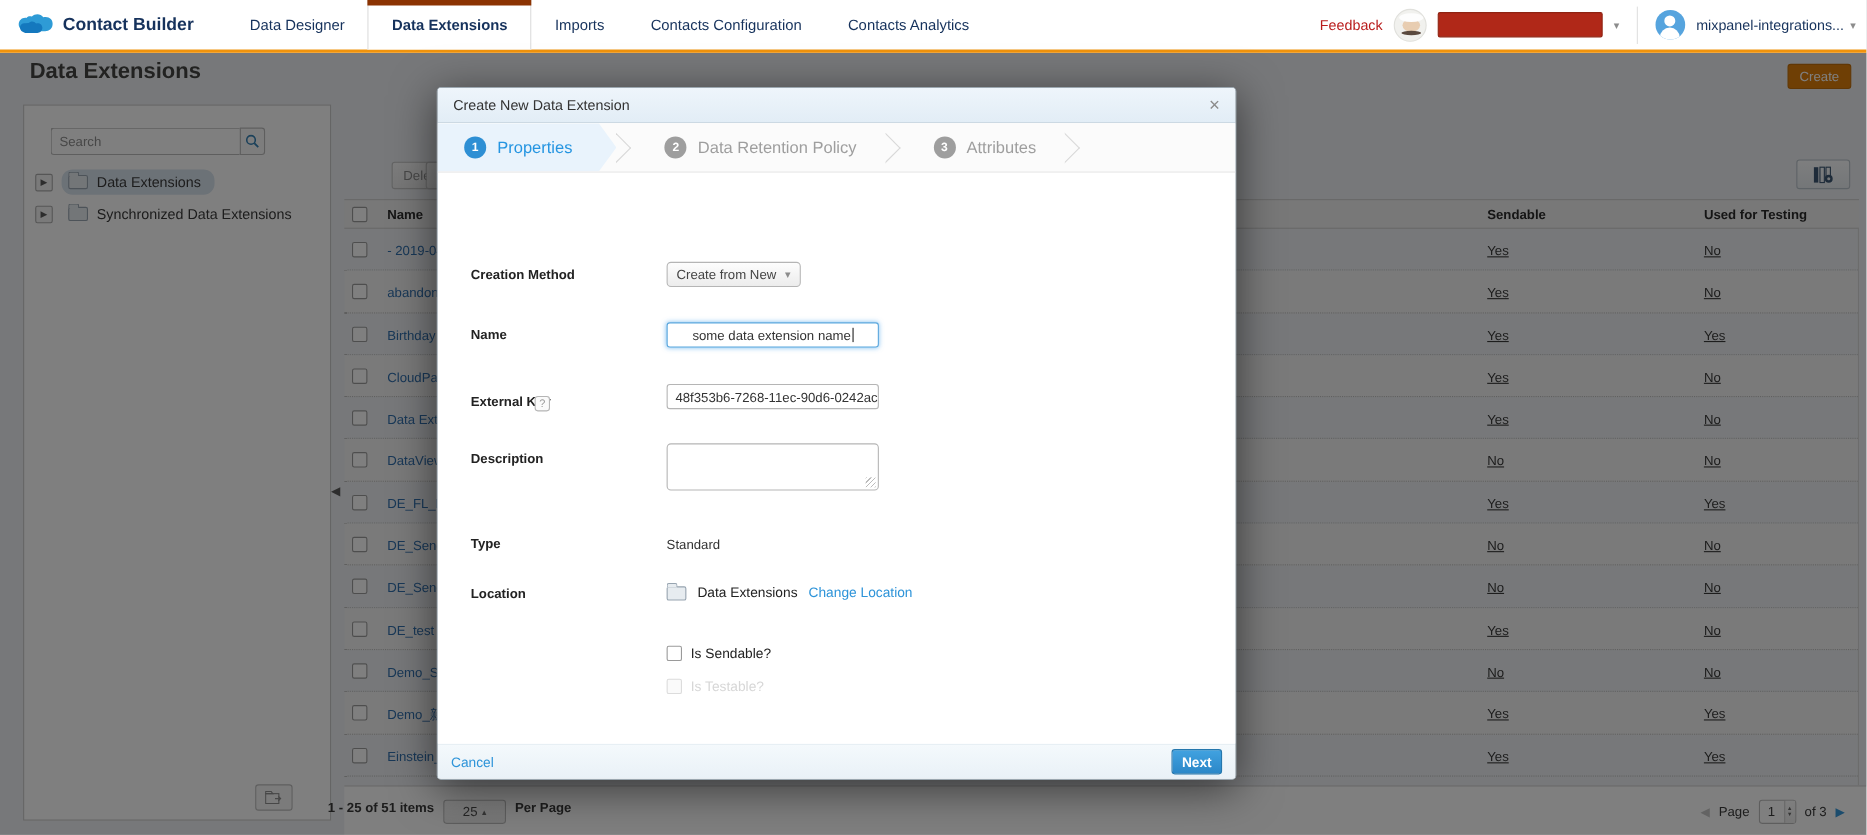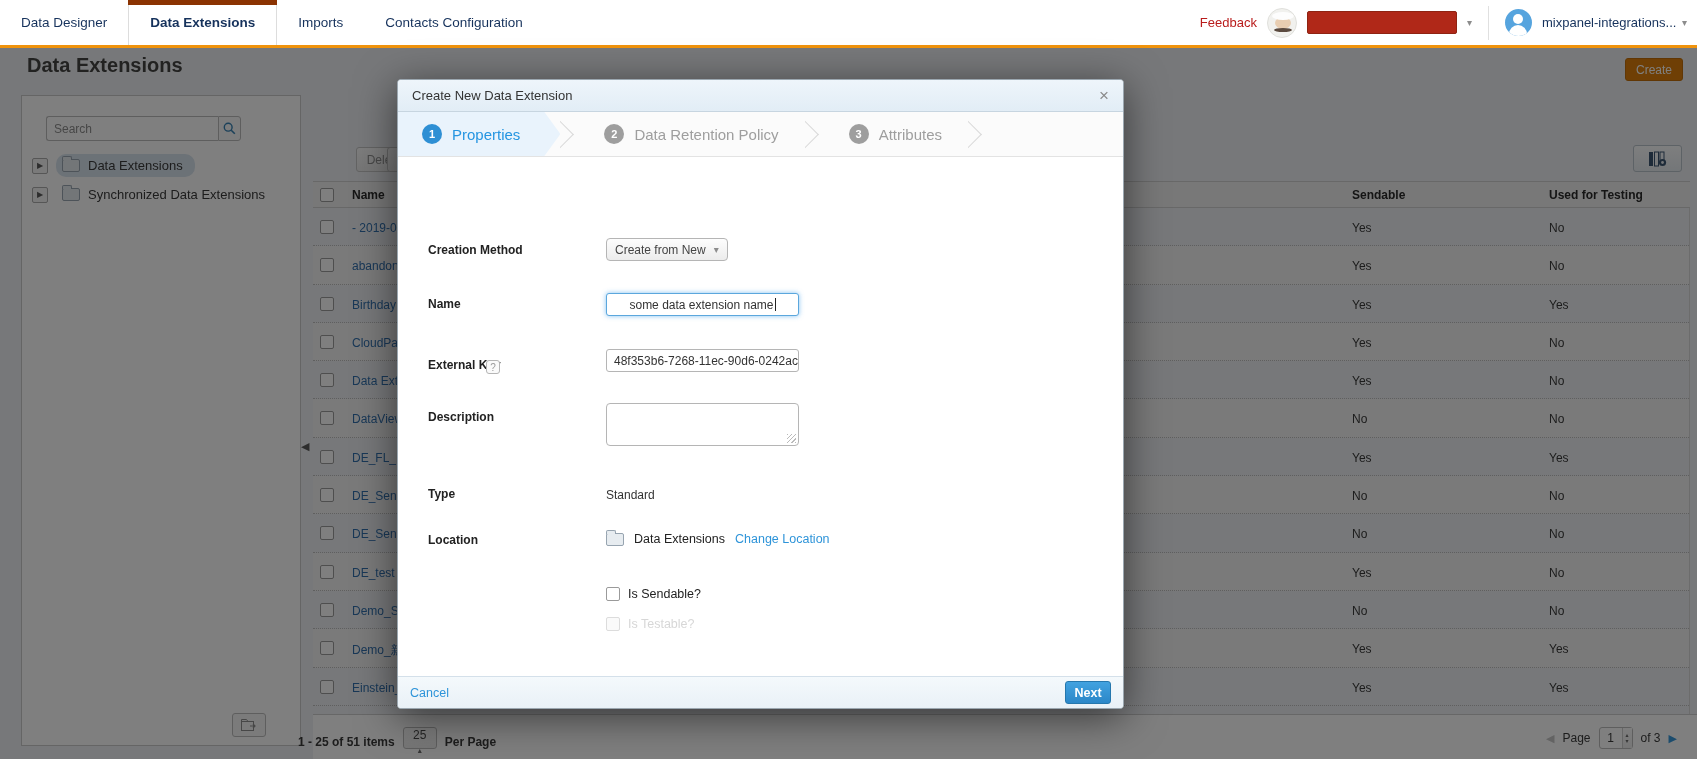--- a/index.html
+++ b/index.html
@@ -71,31 +71,31 @@
   .thead .cb { position:absolute; left:7px; top:6px; }
   .th { position:absolute; top:6px; font-weight:700; font-size:12px; color:#222; }
   .th-name { left:39px; }
   .th-send { left:1039px; }
   .th-test { left:1236px; }
   .trows { position:absolute; left:0; right:7px; top:160px; bottom:45px; overflow:hidden; border-right:1px solid #d7d7d7; }
   .trow { position:relative; height:38.3px; border-bottom:1px dotted #bdbdbd; }
   .trow:nth-child(even) { background:#f4f4f4; }
   .trow .cb { position:absolute; left:7px; top:12px; }
   .rname { position:absolute; left:39px; top:13px; color:#2a6bac; text-decoration:none; font-size:12px; white-space:nowrap; max-width:95px; overflow:hidden; cursor:pointer; }
-  .cell { position:absolute; top:13px; font-size:12px; color:#333; }
+  .cell { position:absolute; top:13px; font-size:12px; color:#333;text-decoration:underline; }
   .cell.send { left:1039px; }
   .cell.test { left:1236px; }
   .cb { width:14px; height:14px; border:1px solid #9a9a9a; border-radius:2px; background:#fff; display:inline-block; cursor:pointer; }
 
   
   .pagebar { position:absolute; left:0; right:0; bottom:0; height:45px; background:#fff; border-top:1px solid #ccc; }
-  .pagebar-left { position:absolute; left:-15px; top:12px; display:flex; align-items:flex-end; gap:8px; }
+  .pagebar-left { position:absolute; left:-15px; top:12px; display:flex; align-items:flex-start; gap:8px; }
   .range-text { font-weight:700; color:#333; }
   .mini-select { height:22px; min-width:34px; border:1px solid #bbb; border-radius:3px; background:linear-gradient(#fdfdfd,#ededed);
-                 display:flex; align-items:center; gap:4px; padding:0 2px; cursor:pointer; color:#444;flex-direction:column; }
+                 display:flex; align-items:center; gap:4px; padding:0 17px; cursor:pointer; color:#444; }
   .mini-select .caret { font-size:8px; color:#666; }
   .perpage-label { font-weight:700; color:#333; }
   .pagebar-right { position:absolute; right:20px; top:12px; display:flex; align-items:center; gap:8px; }
   .pg-arrow { font-size:11px; cursor:pointer; }
   .pg-prev { color:#c4c4c4; }
   .pg-next { color:#2e94d9; }
   .pg-input-wrap { display:flex; align-items:center; border:1px solid #bbb; border-radius:3px; background:#fff; height:22px; }
   .pg-input { width:22px; border:none; outline:none; text-align:center; font-size:12px; color:#333; font-family:"Liberation Sans",sans-serif; }
   .spin { display:flex; flex-direction:column; justify-content:center; border-left:1px solid #ccc; background:linear-gradient(#fdfdfd,#ededed); height:100%; padding:0 3px; }
   .spin span { font-size:6px; line-height:6px; color:#666; cursor:pointer; }
@@ -147,25 +147,33 @@
   .cancel-link { color:#2e94d9; font-size:12.5px; cursor:pointer; }
   .next-btn { margin-left:auto; width:46px; height:23px; background:linear-gradient(#41a2e0,#2b87c8); border:1px solid #2577ad;
               border-radius:3px; color:#fff; font-weight:700; font-size:12.5px; display:flex; align-items:center; justify-content:center; cursor:pointer; }
 </style>
 </head>
 <body>
 
 <div class="stage">
 
   <header class="topnav">
+    <div class="brand">
+      <svg width="32" height="22" viewBox="0 0 32 22">
+        <path d="M13 3c3-3 8-2.6 10.4.6 5-1.2 8.6 2 8.6 5.9 0 4-3.2 6.8-7 6.8H8.2C4 16.3 1 13.6 1 10.1 1 6.4 4.4 3.6 8 4.3 9.2 2.5 11 2.4 13 3z" fill="#2e9bd6"></path>
+        <path d="M10 9c1.8-2.2 5.3-1.9 6.8.4 3.2-.9 5.7 1.3 5.7 3.9 0 2.7-2.1 4.6-4.6 4.6H6.9c-2.8-.6-4.8-2.4-4.8-4.8 0-2.5 2.3-4.4 4.7-4z" fill="#1478be"></path>
+      </svg>
+      <span class="brand-label">Contact Builder</span>
+    </div>
     <nav class="nav-items">
       <span class="nav-item">Data Designer</span>
       <span class="nav-item active">Data Extensions</span>
       <span class="nav-item">Imports</span>
       <span class="nav-item">Contacts Configuration</span>
+      <span class="nav-item">Contacts Analytics</span>
     </nav>
     <div class="nav-right">
       <span class="feedback-link">Feedback</span>
       <span class="einstein"></span>
       <span class="redacted"></span>
       <span class="caret">▾</span>
       <span class="nav-divider"></span>
       <span class="user-avatar"></span>
       <span class="account-name">mixpanel-integrations...</span>
       <span class="caret">▾</span>

